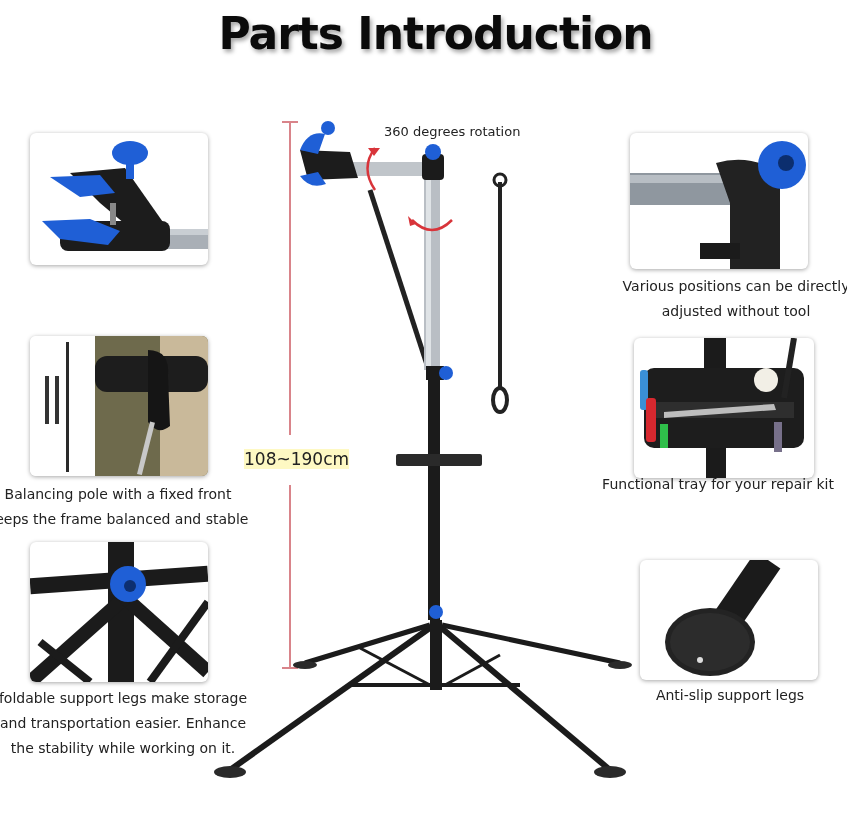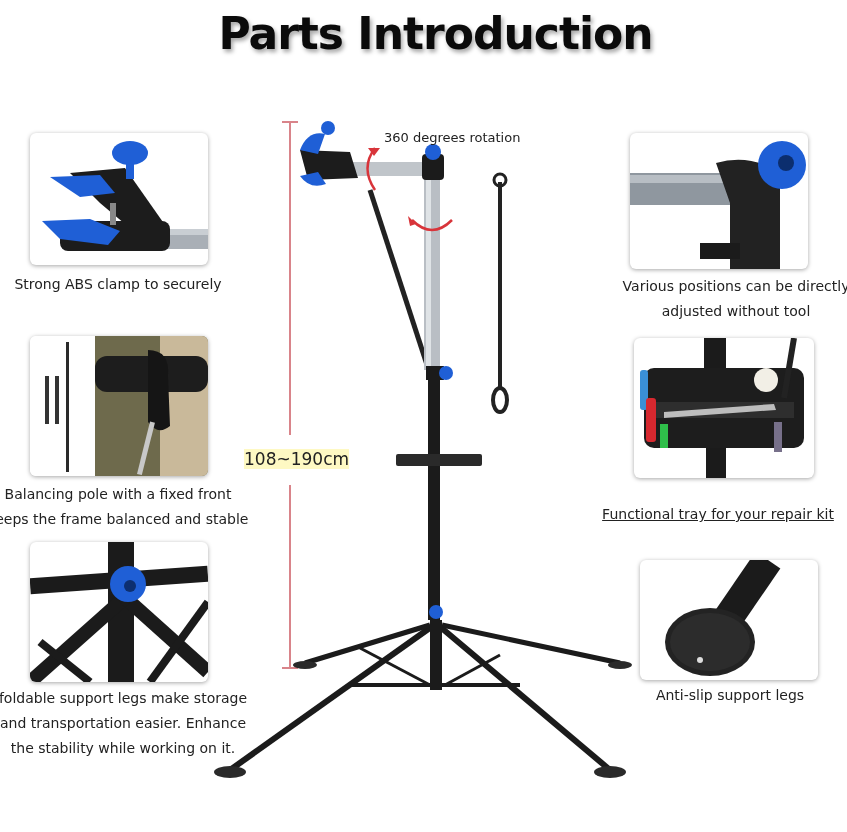--- a/index.html
+++ b/index.html
@@ -29,21 +29,20 @@
     <path d="M40 40 L95 35 L135 92 L120 112 L70 70 Z" fill="#1c1c1c"></path>
     <rect x="30" y="88" width="110" height="30" rx="8" fill="#1c1c1c"></rect>
     <path d="M12 88 L60 86 L90 98 L78 112 L30 106 Z" fill="#1f5fd6"></path>
     <path d="M20 44 L70 42 L85 60 L50 64 Z" fill="#1f5fd6"></path>
     <ellipse cx="100" cy="20" rx="18" ry="12" fill="#1f5fd6"></ellipse>
     <rect x="96" y="26" width="8" height="20" fill="#1f5fd6"></rect>
     <rect x="80" y="70" width="6" height="22" fill="#888"></rect>
   </svg>
 </div>
 <div class="cap" style="left:0px;top:272px;width:236px;">
-  <span>Strong ABS clamp to securely</span>
 </div>
 
 <div class="card" style="left:30px;top:336px;width:178px;height:140px;">
   <svg width="178" height="140" viewBox="0 0 178 140">
     <rect x="0" y="0" width="65" height="140" fill="#fff"></rect>
     <rect x="36" y="6" width="3" height="130" fill="#2a2a2a"></rect>
     <rect x="15" y="40" width="4" height="48" fill="#333"></rect>
     <rect x="25" y="40" width="4" height="48" fill="#333"></rect>
     <rect x="65" y="0" width="113" height="140" fill="#6e6a4c"></rect>
     <rect x="130" y="0" width="48" height="140" fill="#c9b99a"></rect>
@@ -98,21 +97,21 @@
     <path d="M30 74 L140 66 L142 72 L30 80 Z" fill="#bdbdbd"></path>
     <rect x="6" y="32" width="8" height="40" rx="3" fill="#3a8fd6"></rect>
     <rect x="12" y="60" width="10" height="44" rx="3" fill="#d7282f"></rect>
     <rect x="26" y="86" width="8" height="24" fill="#2fbf4a"></rect>
     <circle cx="132" cy="42" r="12" fill="#f2efe6"></circle>
     <rect x="140" y="84" width="8" height="30" fill="#77708a"></rect>
     <line x1="160" y1="0" x2="150" y2="60" stroke="#222" stroke-width="6"></line>
     <rect x="72" y="110" width="20" height="30" fill="#1b1b1b"></rect>
   </svg>
 </div>
-<div class="cap" style="left:598px;top:502px;width:240px;text-decoration:underline;">
+<div class="cap" style="left:598px;top:472px;width:240px;">
   <span>Functional tray for your repair kit</span>
 </div>
 
 <div class="card" style="left:640px;top:560px;width:178px;height:120px;">
   <svg width="178" height="120" viewBox="0 0 178 120">
     <line x1="128" y1="0" x2="80" y2="70" stroke="#1b1b1b" stroke-width="30"></line>
     <ellipse cx="70" cy="82" rx="45" ry="34" fill="#232323"></ellipse>
     <ellipse cx="70" cy="82" rx="40" ry="29" fill="#2c2c2c"></ellipse>
     <circle cx="60" cy="100" r="3" fill="#ddd"></circle>
   </svg>
@@ -171,14 +170,14 @@
     <line x1="160" y1="538" x2="230" y2="575" stroke="#1b1b1b" stroke-width="3"></line>
     <line x1="300" y1="545" x2="245" y2="575" stroke="#1b1b1b" stroke-width="3"></line>
     <rect x="230" y="510" width="12" height="70" fill="#1b1b1b"></rect>
 
     <ellipse cx="30" cy="662" rx="16" ry="6" fill="#2a2a2a"></ellipse>
     <ellipse cx="410" cy="662" rx="16" ry="6" fill="#2a2a2a"></ellipse>
     <ellipse cx="105" cy="555" rx="12" ry="4" fill="#2a2a2a"></ellipse>
     <ellipse cx="420" cy="555" rx="12" ry="4" fill="#2a2a2a"></ellipse>
   </svg>
 </div>
-<div class="ann" style="left:384px;top:130px;font-size:13px;">360 degrees rotation</div>
+<div class="ann" style="left:384px;top:124px;font-size:13px;">360 degrees rotation</div>
 <div class="ann" style="left:244px;top:449px;font-size:17px;background:#fef9c3;">108~190cm</div>
 
 </body></html>

